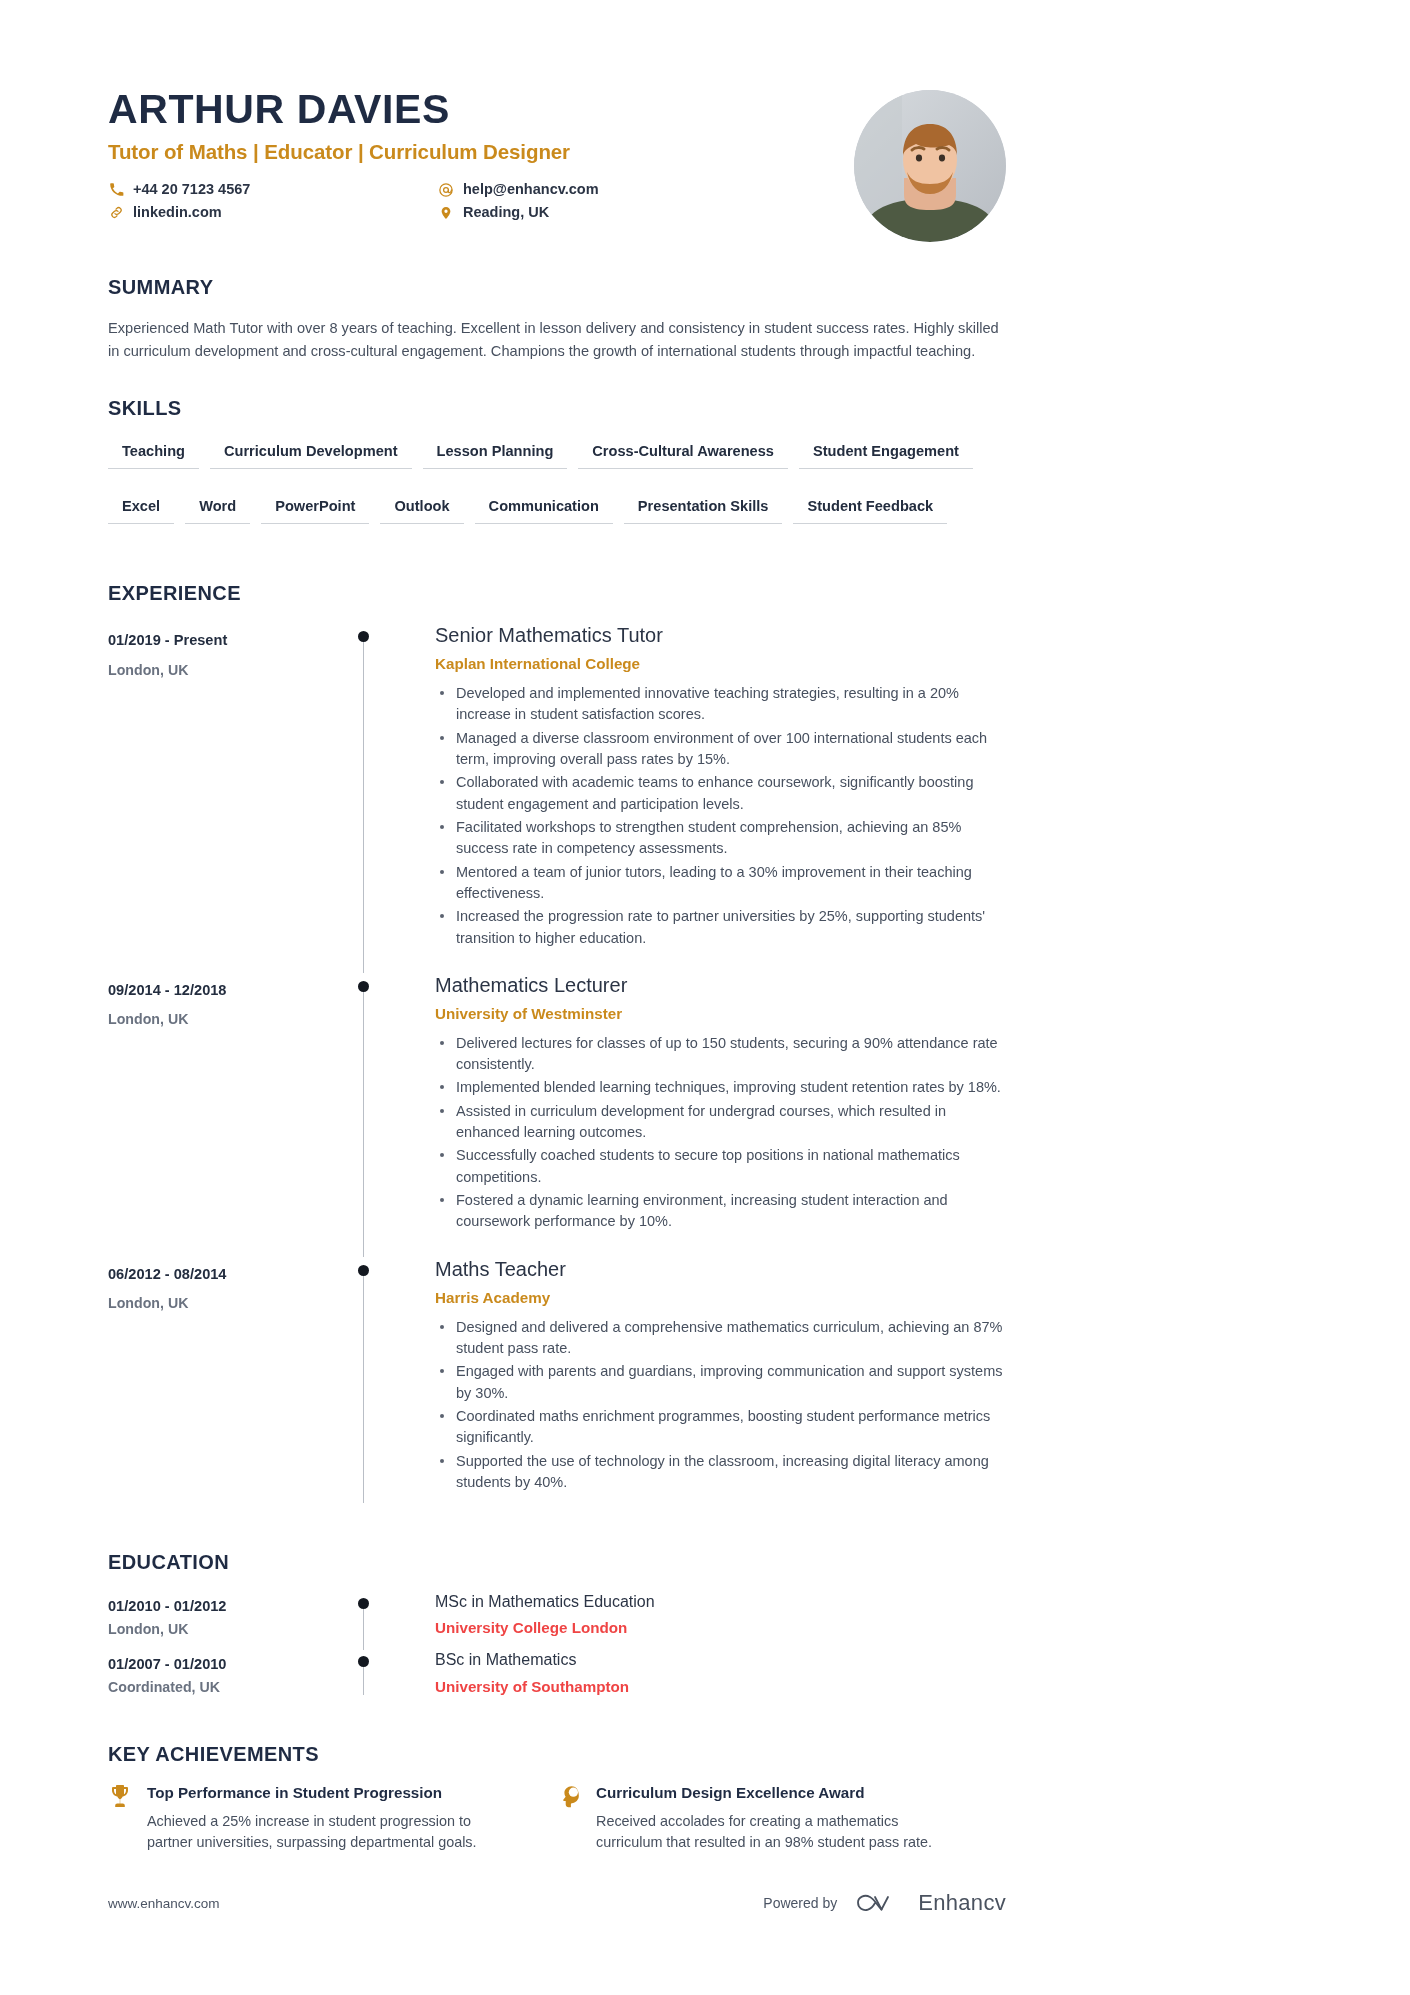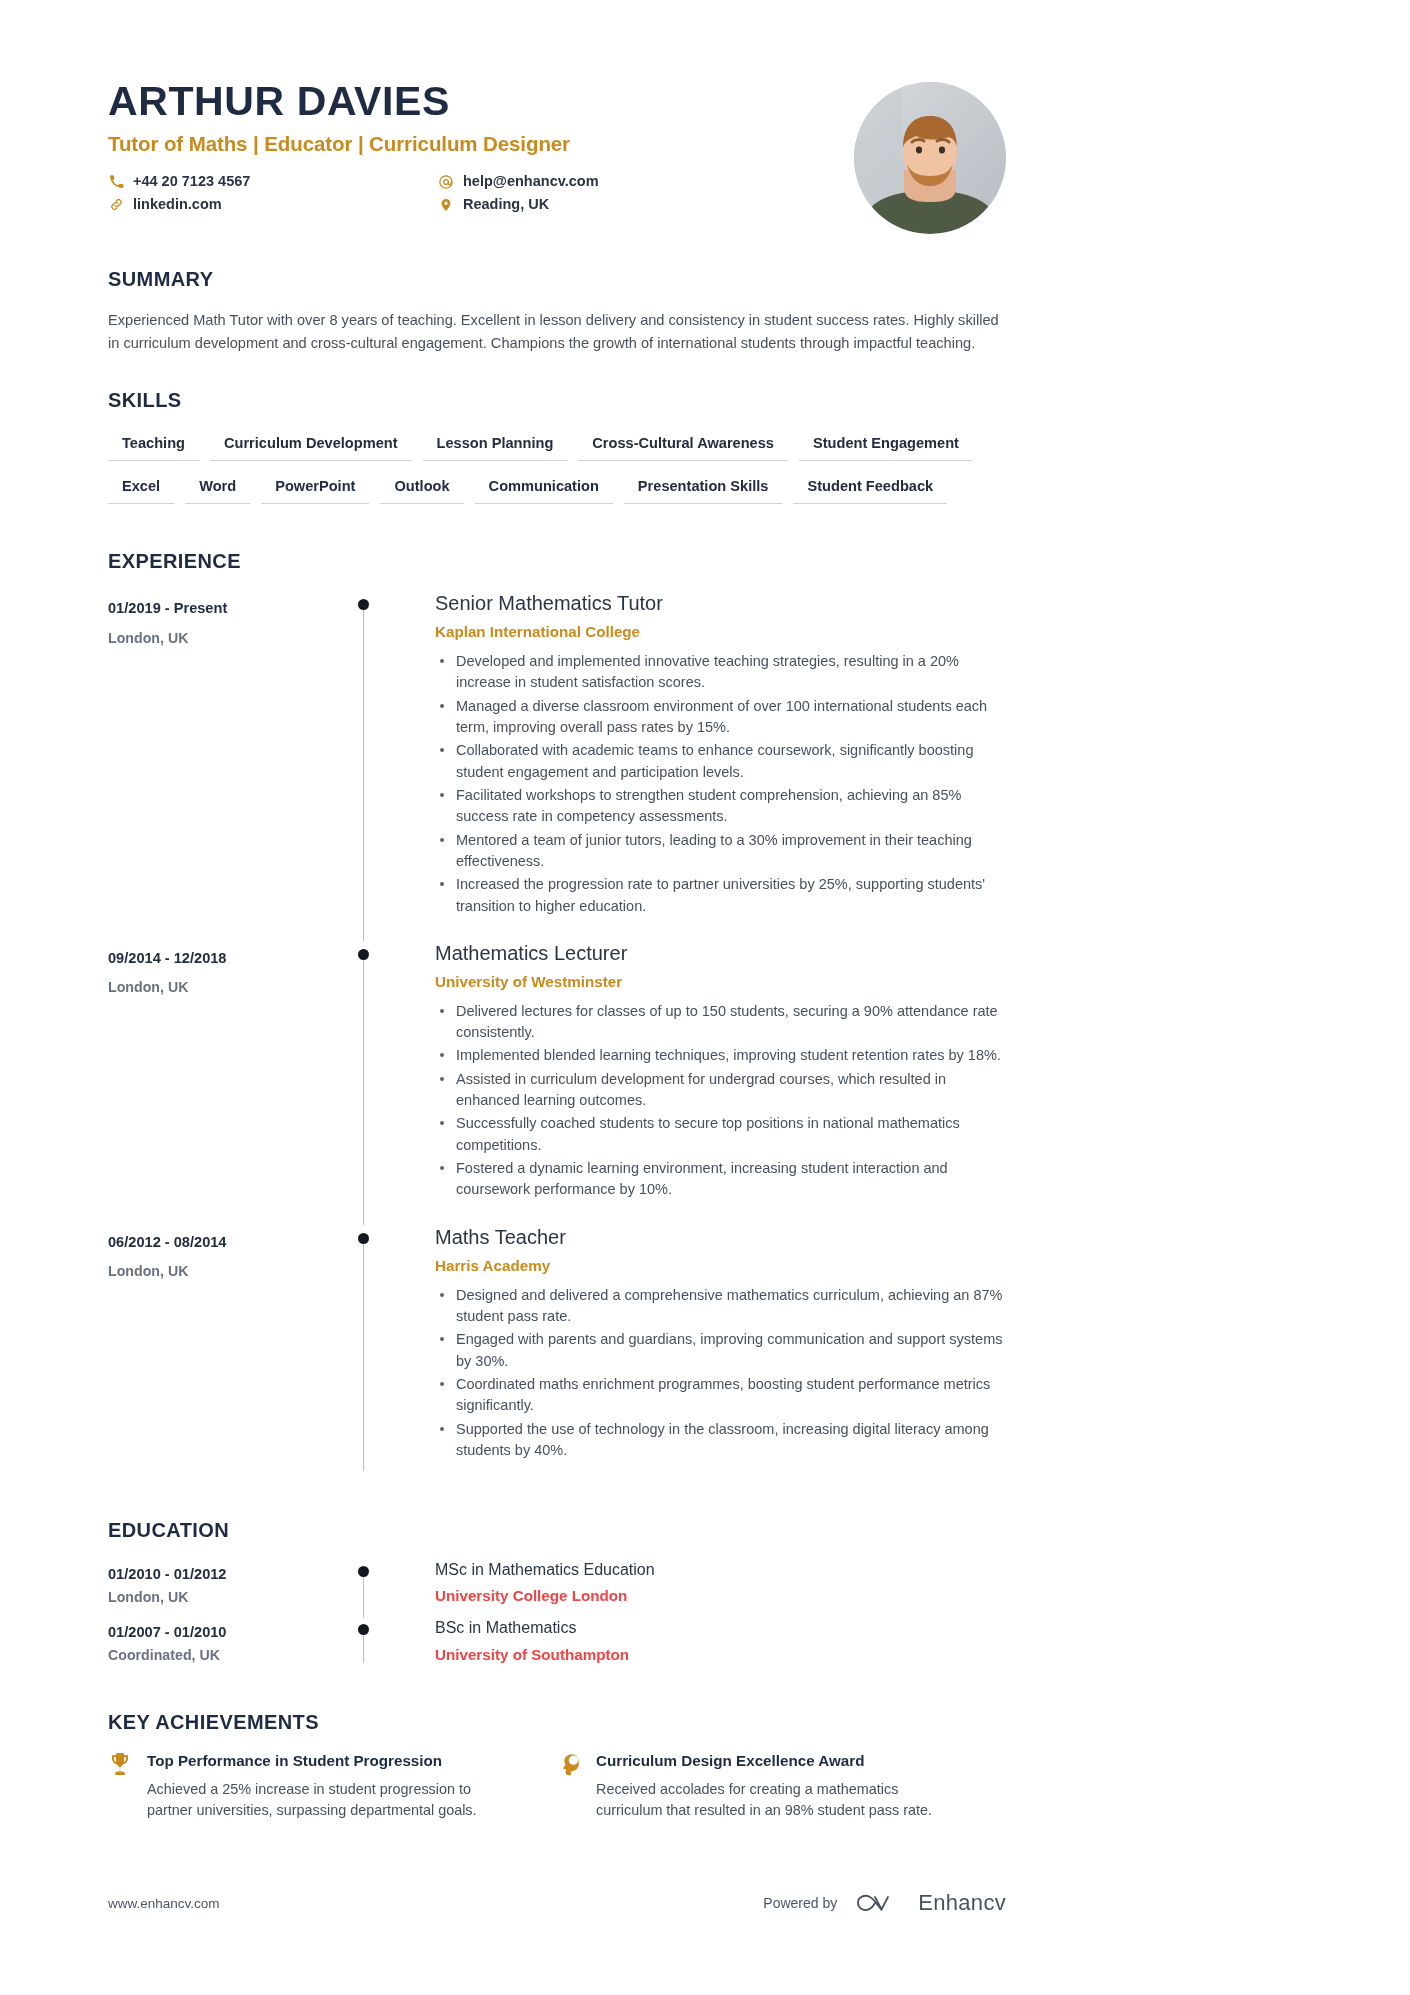--- a/index.html
+++ b/index.html
@@ -3,21 +3,21 @@
 <meta charset="utf-8">
 <style>
   html, body { margin:0; padding:0; }
   body {
     width:1410px; height:1995px;
     background:#ffffff;
     font-family:"Liberation Sans", sans-serif;
     color:#2b3445;
     -webkit-font-smoothing:antialiased;
   }
-  .page { position:relative; width:1114px; height:1995px; box-sizing:border-box; padding:8px 108px; }
+  .page { position:relative; width:1114px; height:1995px; box-sizing:border-box; padding:16px 108px; }
 
   
   .header { display:flex; justify-content:space-between; align-items:flex-start; padding-top:72px; }
   .hdr-left { flex:1; min-width:0; }
   .name {
     font-size:41px; font-weight:bold; letter-spacing:0.6px;
     color:#1f2b43; margin:0 0 9px 0; line-height:1.05;
   }
   .headline { font-size:20.5px; font-weight:bold; color:#ca8a1c; margin-bottom:14px; letter-spacing:-0.1px; }
   .contact-grid { display:flex; flex-wrap:wrap; width:660px; }
@@ -42,21 +42,21 @@
     font-size:20px; font-weight:bold; letter-spacing:0.4px;
     color:#1f2b43; margin-bottom:18px;
   }
   .summary-text { font-size:14.6px; line-height:1.58; color:#47505f; max-width:1190px; }
 
   
   .skills-row { display:flex; flex-wrap:wrap; gap:0 11px; }
   .skill {
     font-size:14.6px; font-weight:bold; color:#232d3f;
     padding:5px 14px 9px 14px; border-bottom:1.6px solid #cfd3d8;
-    margin-bottom:12px; white-space:nowrap;
+    margin-bottom:24px; white-space:nowrap;
   }
 
   
   .tl-item { display:flex; position:relative;gap:48px; }
   .tl-left { flex:0 0 185px; padding-top:9px; }
   .tl-date { font-size:14.6px; font-weight:bold; color:#232d3f; line-height:1.2; }
   .tl-loc { font-size:14.2px; color:#6a7280; margin-top:12px;font-weight:bold; }
   .tl-rail { flex:0 0 46px; position:relative; }
   .tl-rail .line { position:absolute; left:22px; top:12px; bottom:0; width:1.4px; background:#b9bec6; }
   .tl-item:last-child .tl-rail .line { bottom:14px; }

